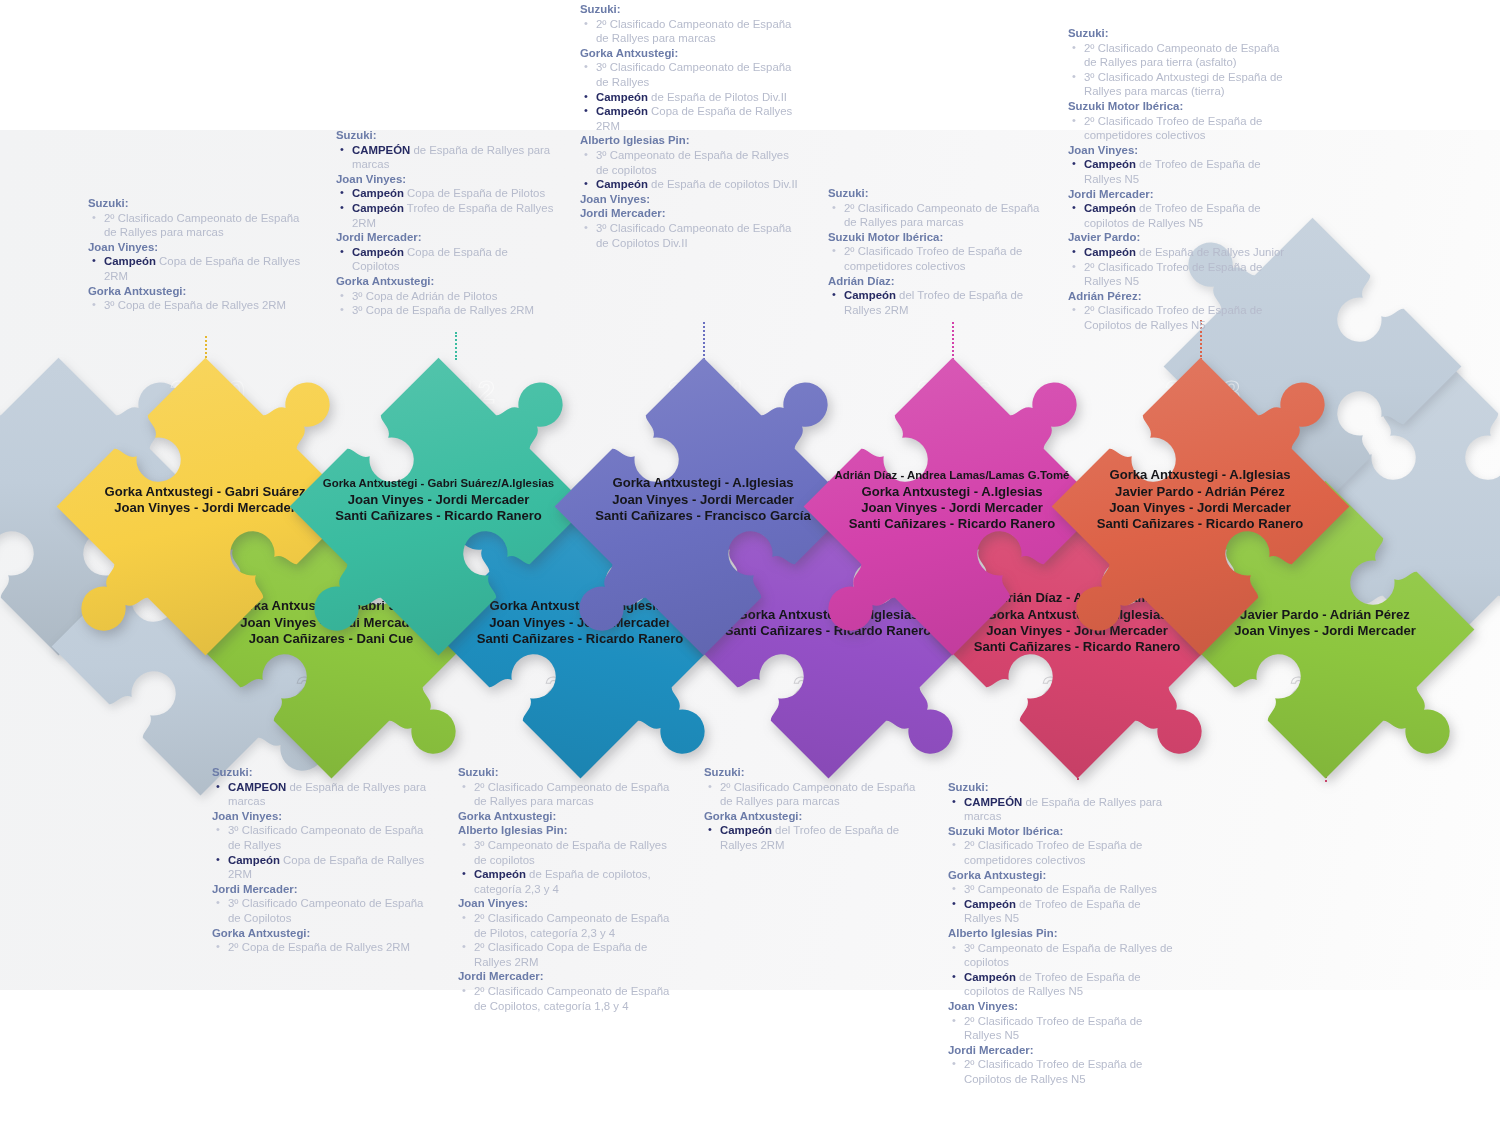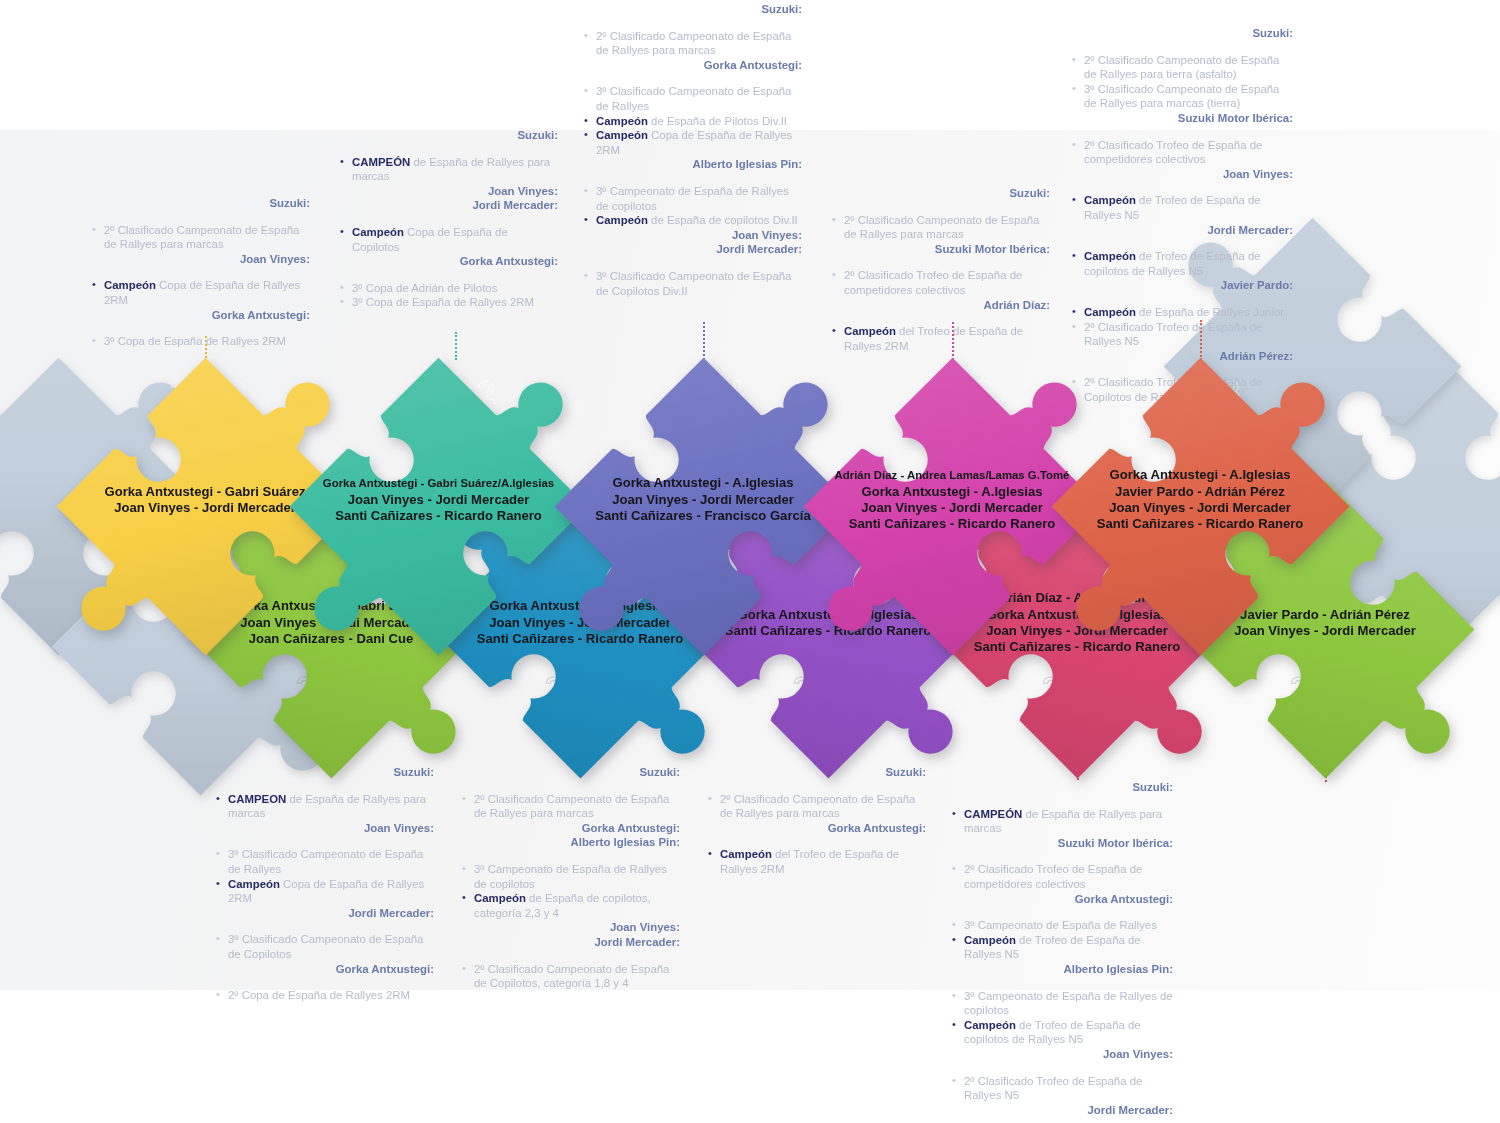--- a/index.html
+++ b/index.html
@@ -23,22 +23,22 @@
   }
 
   
   .note {
     position: absolute;
     z-index: 6;
     font-size: 11.4px;
     line-height: 14.6px;
     color: #a8adc4;
   }
-  .note .grp { font-weight: bold; color: #6b7ba8; display: block; margin-top: 0px; text-align: right; }
-  .note ul { list-style: none; margin: 12px 0 0 0; padding: 0; }
+  .note .grp { font-weight: bold; color: #6b7ba8; display: block; margin-top: 0px; }
+  .note ul { list-style: none; margin: 0 0 0 0; padding: 0; }
   .note li {
     position: relative;
     padding-left: 16px;
     color: #b6bbcc;
   }
   .note li:before {
     content: "\2022";
     position: absolute; left: 4px; top: -1px;
     color: #c3c7d6; font-size: 11px;
   }
@@ -371,20 +371,24 @@
         <li>3º Copa de España de Rallyes 2RM</li>
       </ul>
     </div>
 
   <div class="note" style="left:336px; top:128px; width:222px;">
       <span class="grp">Suzuki:</span>
       <ul>
         <li class="hi"><span class="b">CAMPEÓN</span> de España de Rallyes para marcas</li>
       </ul>
       <span class="grp">Joan Vinyes:</span>
+      <ul>
+        <li class="hi"><span class="b">Campeón</span> Copa de España de Pilotos</li>
+        <li class="hi"><span class="b">Campeón</span> Trofeo de España de Rallyes 2RM</li>
+      </ul>
       <span class="grp">Jordi Mercader:</span>
       <ul>
         <li class="hi"><span class="b">Campeón</span> Copa de España de Copilotos</li>
       </ul>
       <span class="grp">Gorka Antxustegi:</span>
       <ul>
         <li>3º Copa de Adrián de Pilotos</li>
         <li>3º Copa de España de Rallyes 2RM</li>
       </ul>
     </div>
@@ -424,21 +428,21 @@
       <span class="grp">Adrián Díaz:</span>
       <ul>
         <li class="hi"><span class="b">Campeón</span> del Trofeo de España de Rallyes 2RM</li>
       </ul>
     </div>
 
   <div class="note" style="left:1068px; top:26px; width:225px;">
       <span class="grp">Suzuki:</span>
       <ul>
         <li>2º Clasificado Campeonato de España de Rallyes para tierra (asfalto)</li>
-        <li>3º Clasificado Campeonato de España de Rallyes para marcas (tierra)</li>
+        <li>3º Clasificado Antxustegi de España de Rallyes para marcas (tierra)</li>
       </ul>
       <span class="grp">Suzuki Motor Ibérica:</span>
       <ul>
         <li>2º Clasificado Trofeo de España de competidores colectivos</li>
       </ul>
       <span class="grp">Joan Vinyes:</span>
       <ul>
         <li class="hi"><span class="b">Campeón</span> de Trofeo de España de Rallyes N5</li>
       </ul>
       <span class="grp">Jordi Mercader:</span>
@@ -481,20 +485,24 @@
       <ul>
         <li>2º Clasificado Campeonato de España de Rallyes para marcas</li>
       </ul>
       <span class="grp">Gorka Antxustegi:</span>
       <span class="grp">Alberto Iglesias Pin:</span>
       <ul>
         <li>3º Campeonato de España de Rallyes de copilotos</li>
         <li class="hi"><span class="b">Campeón</span> de España de copilotos, categoría 2,3 y 4</li>
       </ul>
       <span class="grp">Joan Vinyes:</span>
+      <ul>
+        <li>2º Clasificado Campeonato de España de Pilotos, categoría 2,3 y 4</li>
+        <li>2º Clasificado Copa de España de Rallyes 2RM</li>
+      </ul>
       <span class="grp">Jordi Mercader:</span>
       <ul>
         <li>2º Clasificado Campeonato de España de Copilotos, categoría 1,8 y 4</li>
       </ul>
     </div>
 
   <div class="note" style="left:704px; top:765px; width:222px;">
       <span class="grp">Suzuki:</span>
       <ul>
         <li>2º Clasificado Campeonato de España de Rallyes para marcas</li>

